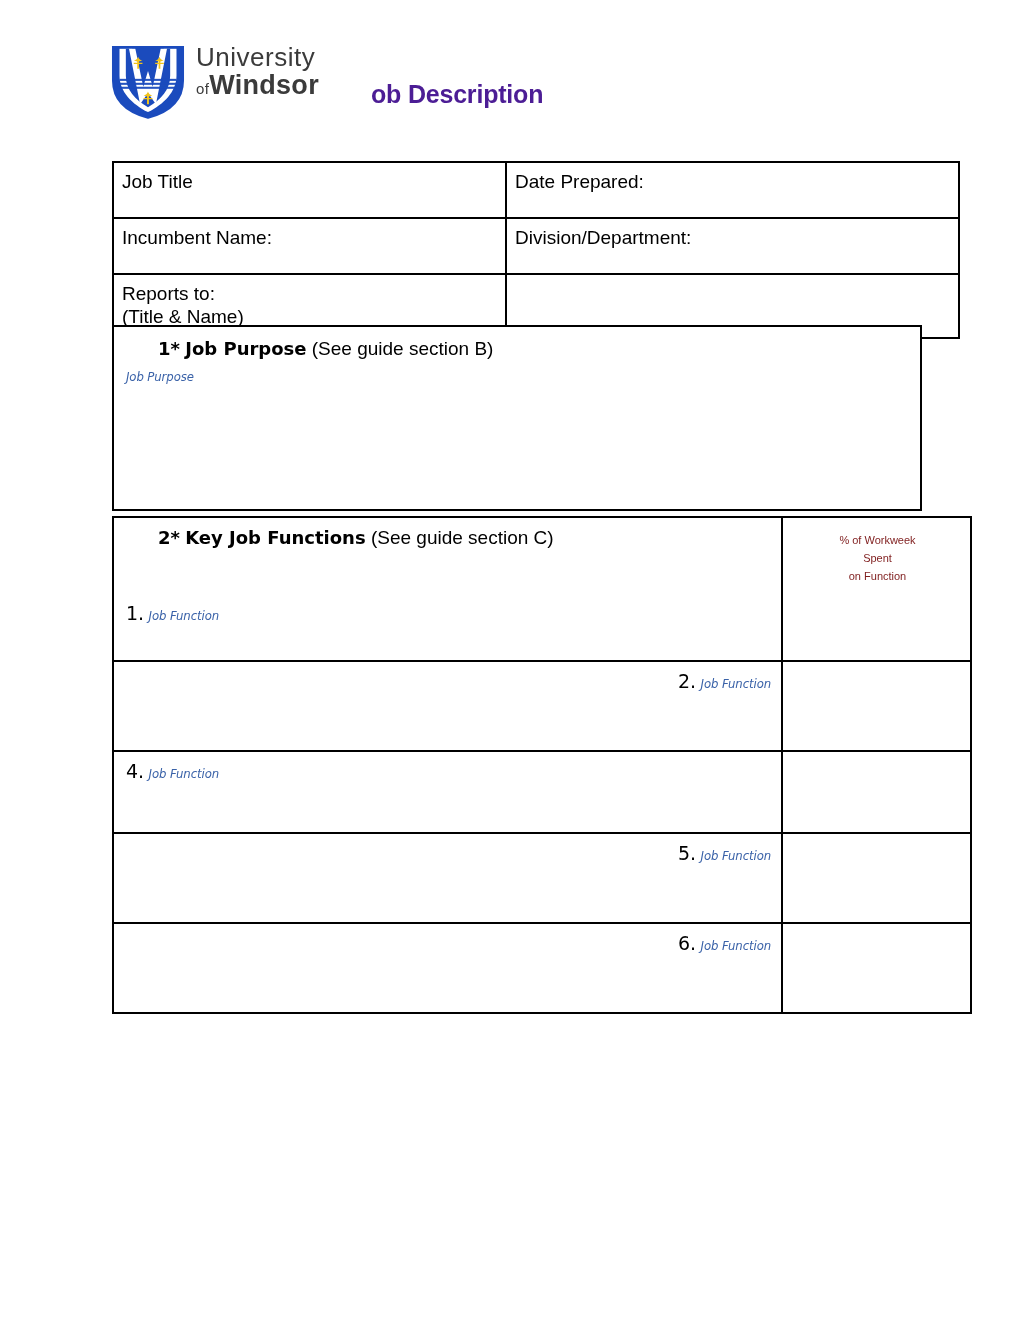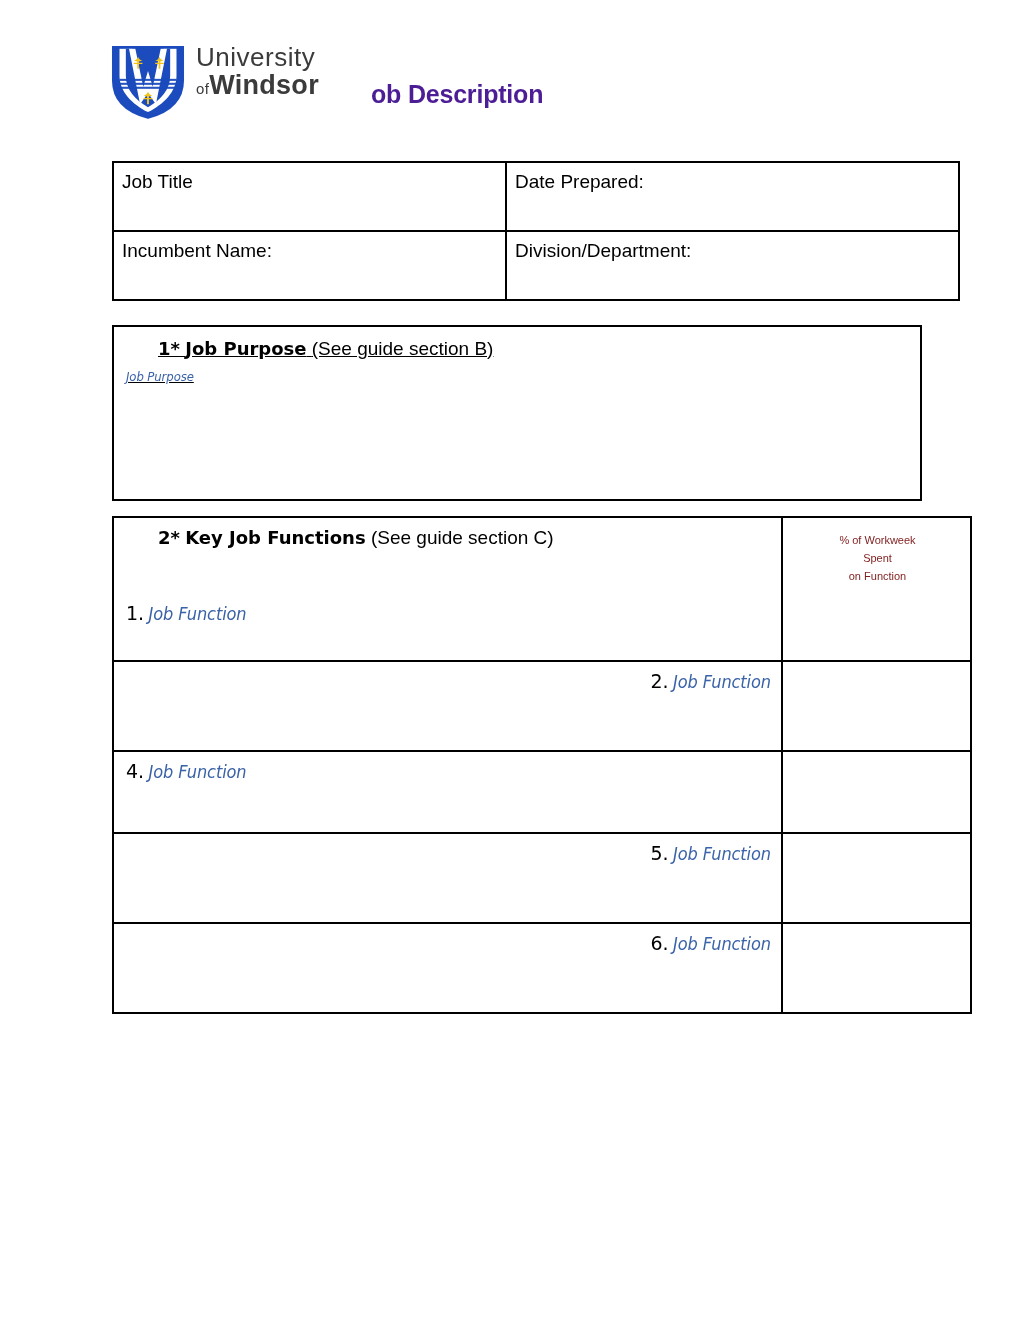--- a/index.html
+++ b/index.html
@@ -90,42 +90,41 @@
   }
 
   
   #info-table {
     left: 112px;
     top: 161px;
     width: 810px;
   }
   #info-table td {
     height: 44px;
-    padding: 7px 8px 16px 8px;
+    padding: 7px 8px 3px 8px;
   }
   #info-table td.tall {
     height: 52px;
   }
   .info-label {
     font-size: 19px;
     line-height: 1.22;
     color: #000000;
     white-space: pre-line;
   }
 
   
   #purpose-table {
     left: 112px;
     top: 325px;
     width: 810px;
   }
   #purpose-table td {
     height: 152px;
-    padding: 10px 10px 10px 12px;
-    text-decoration: underline;
+    padding: 10px 10px 20px 12px;
   }
   .section-heading {
     font-size: 19px;
     line-height: 1.25;
     color: #000000;
   }
   .section-heading .sec-num {
     font-weight: 700;
     font-family: "DejaVu Sans", sans-serif;
     font-size: 18px;
@@ -189,21 +188,21 @@
     white-space: nowrap;
   }
   .fn-num {
     font-family: "DejaVu Sans", sans-serif;
     font-size: 19px;
     color: #000000;
   }
   .fn-text {
     font-family: "DejaVu Sans", sans-serif;
     font-style: italic;
-    font-size: 18px;
+    font-size: 13px;
     font-stretch: condensed;
     color: #3a62a8;
     letter-spacing: -0.1px;
   }
   .fn-first-item {
     margin-top: 52px;
   }
 </style>
 </head>
 <body>
@@ -275,20 +274,29 @@
       <td style="width:435px">
         <span class="info-label">Date Prepared:</span>
       </td>
     </tr>
     <tr>
       <td>
         <span class="info-label">Incumbent Name:</span>
       </td>
       <td>
         <span class="info-label">Division/Department:</span>
+      </td>
+    </tr>
+    <tr>
+      <td class="tall" style="width:151px">
+        <span class="info-label">Reports to:
+(Title &amp; Name)</span>
+      </td>
+      <td class="tall" style="width:659px">
+        <span class="info-label"></span>
       </td>
     </tr>
   </tbody>
 </table>
 
 <table class="doc-table" id="purpose-table">
   <tbody>
     <tr>
       <td>
         <div class="section-heading">

